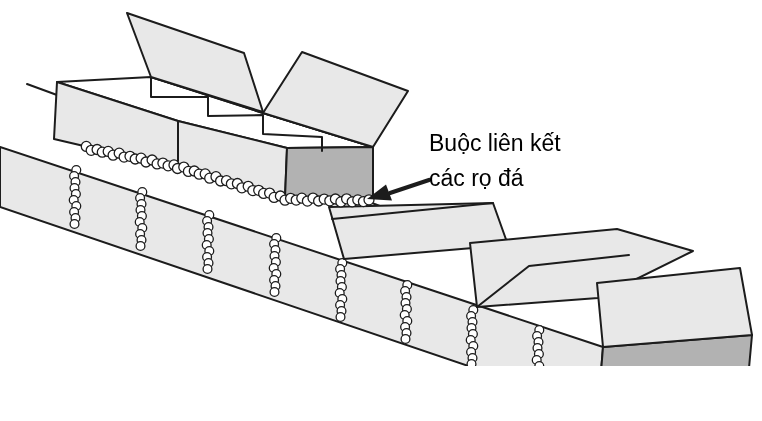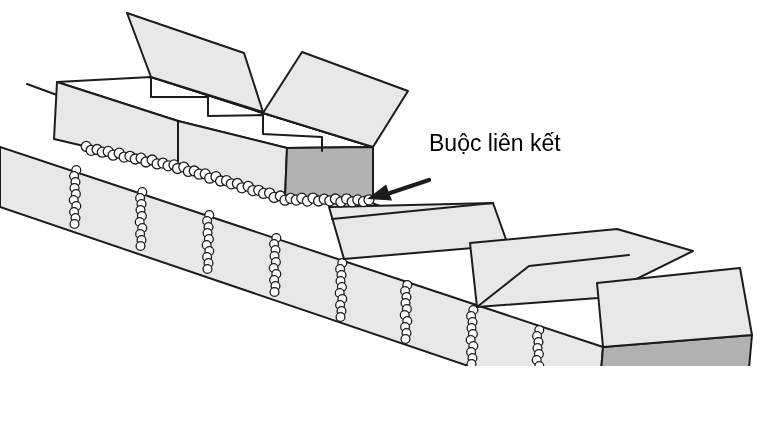--- a/index.html
+++ b/index.html
@@ -187,14 +187,15 @@
     </g>
 
     <g>
       <line class="arrow-shaft" x1="429" y1="180" x2="390" y2="193"></line>
       <polygon class="arrow-head" points="367,199 386,184.5 392,200.5"></polygon>
     </g>
   </svg>
 
   <div class="diagram-label">
     <div>Buộc liên kết</div>
+    <div>các rọ đá</div>
   </div>
 </div>
 
 </body></html>

